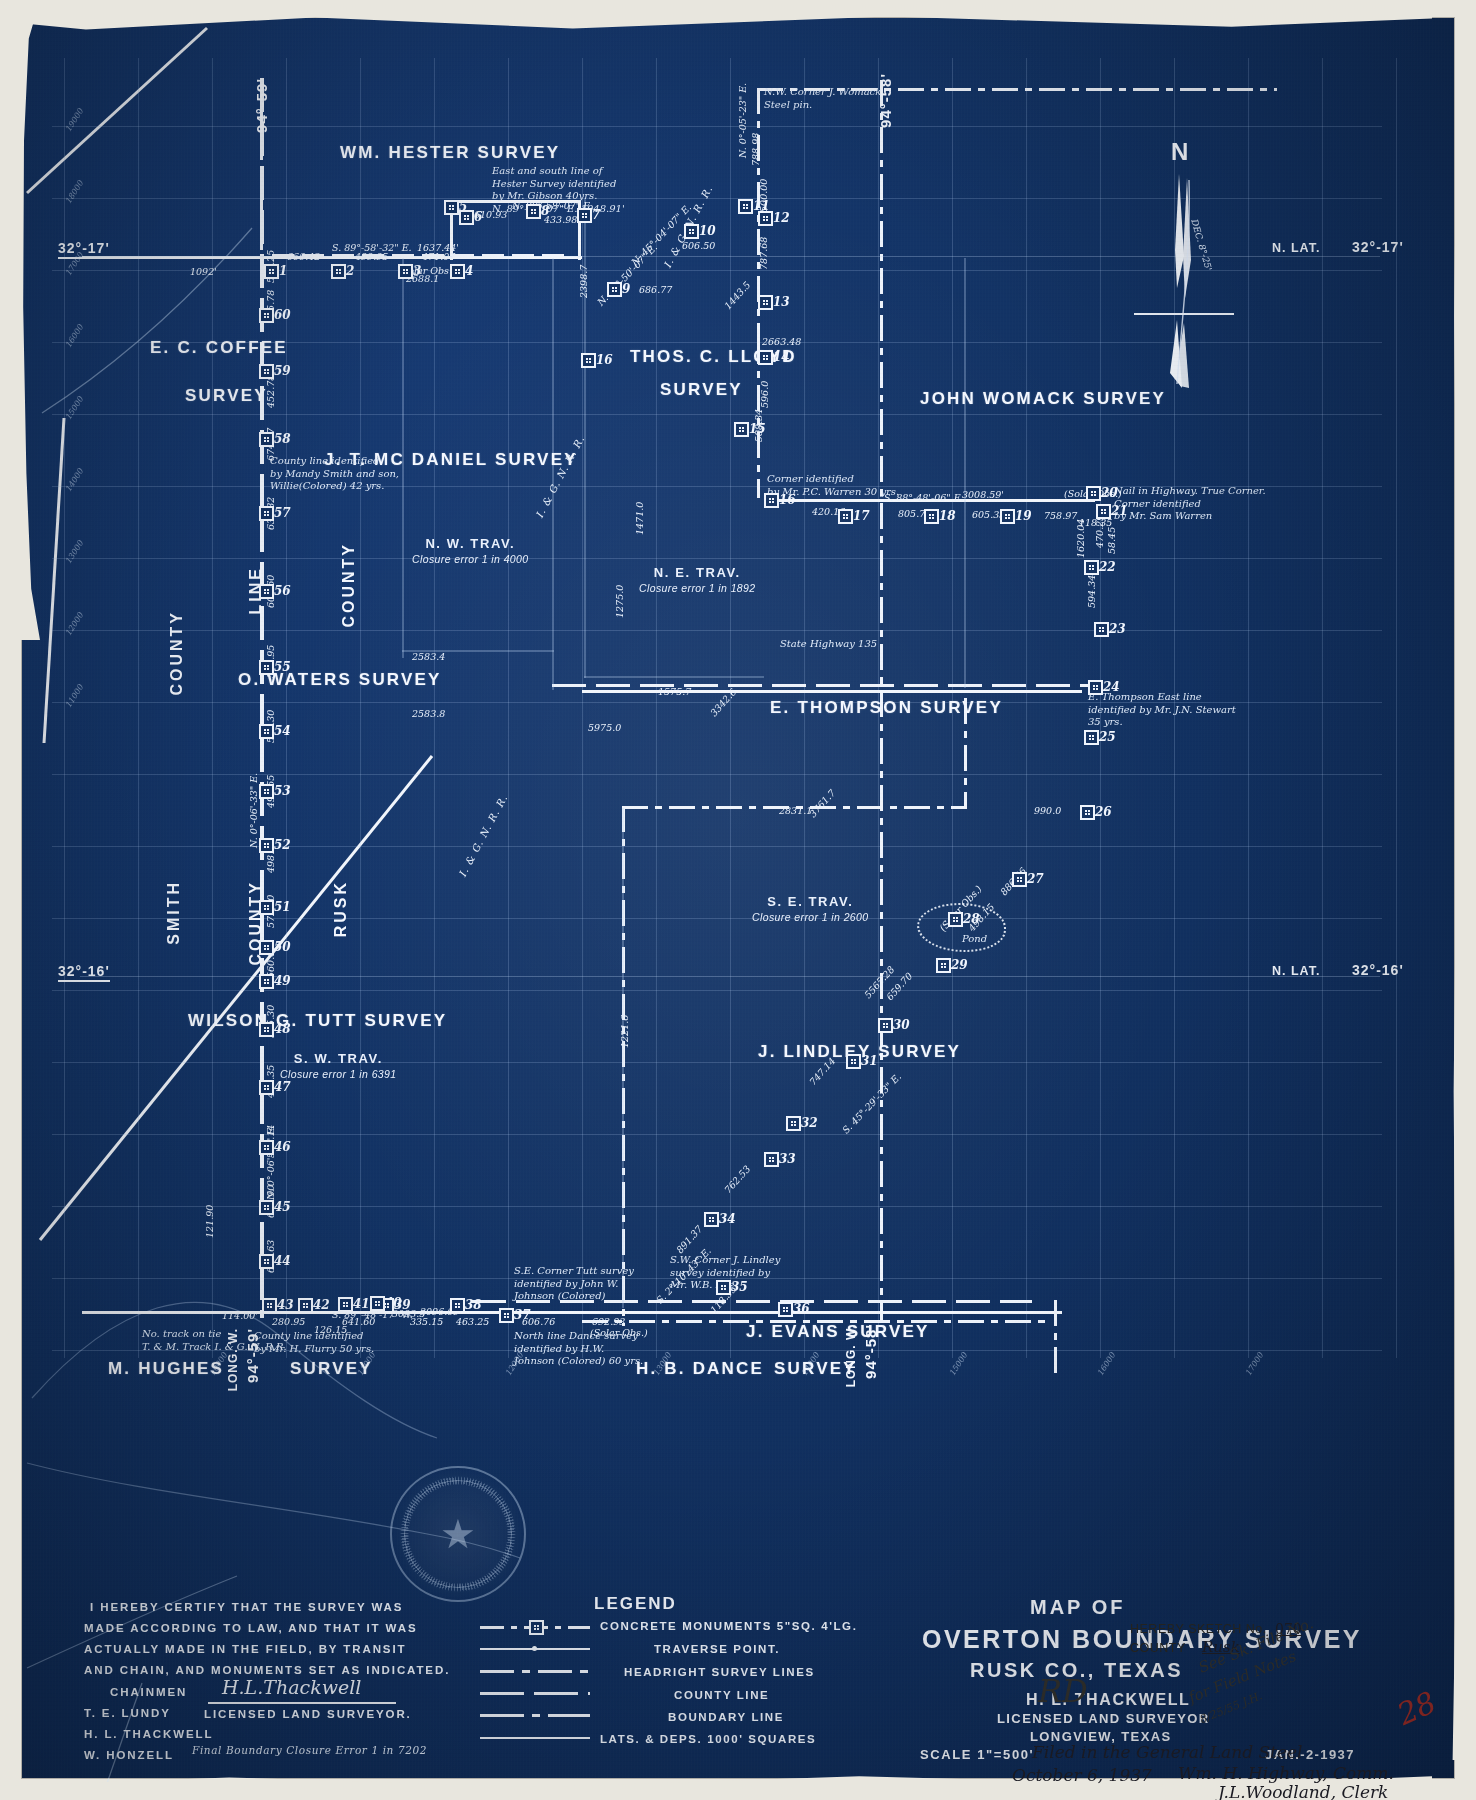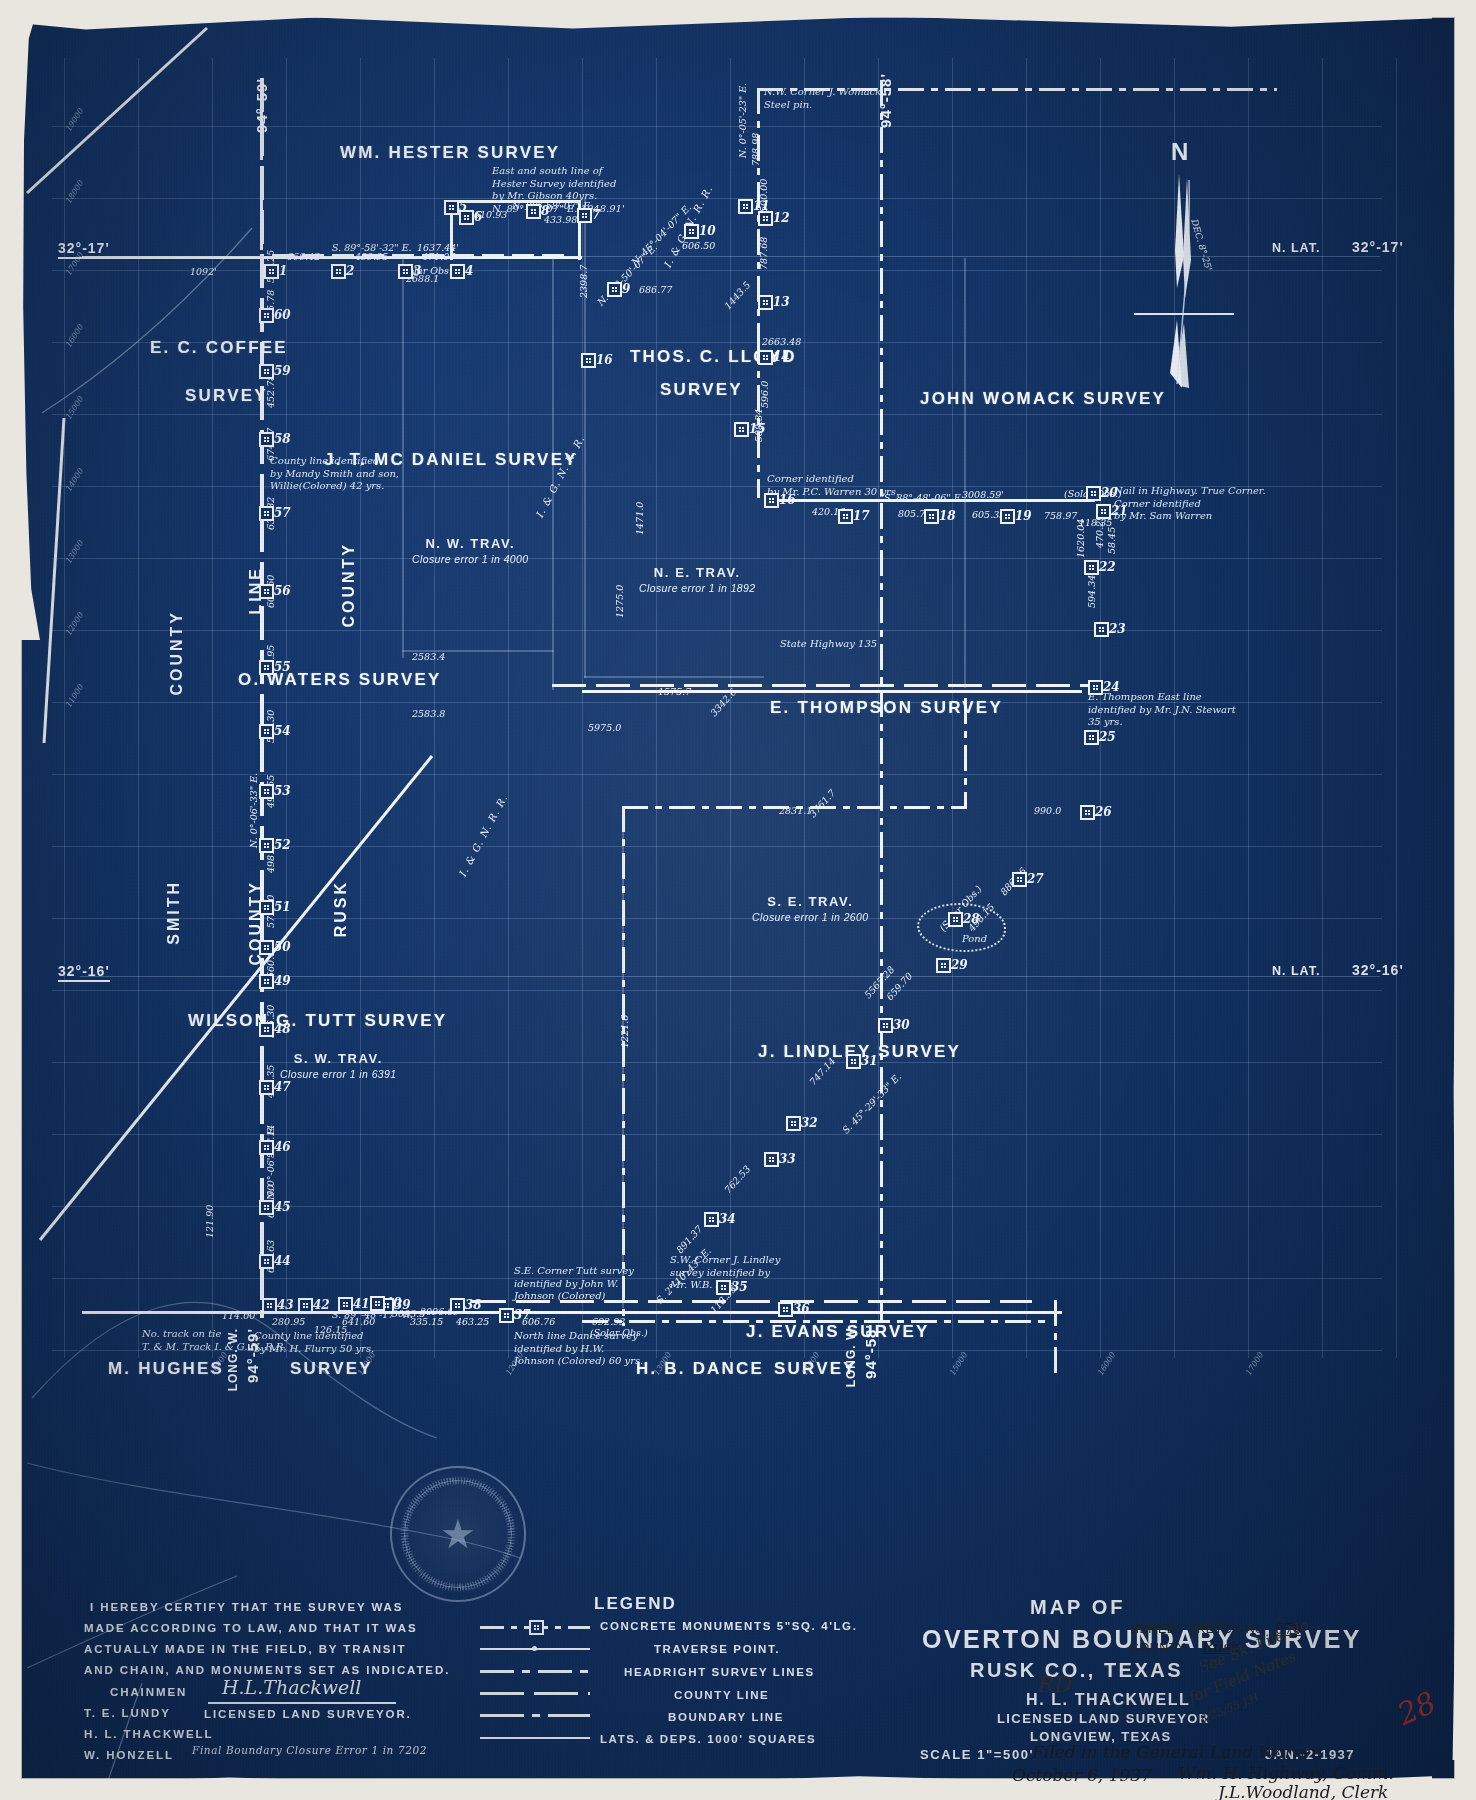--- a/index.html
+++ b/index.html
@@ -605,20 +605,20 @@
   <div id="archival">
     <div class="stampbox" style="left:1130px;top:1622px;font-size:12.5px;">HEREBY SKETCH No.</div>
     <div class="inkb" style="left:1275px;top:1621px;font-size:14px;font-style:normal;text-decoration:underline;">070</div>
     <div class="stampbox" style="left:1130px;top:1641px;font-size:12.5px;">COUNTY</div>
     <div class="inkb" style="left:1202px;top:1638px;font-size:15px;text-decoration:underline;">Rusk</div>
 
     <div class="pencil" style="left:1196px;top:1660px;font-size:15px;font-style:italic;transform:rotate(-22deg);transform-origin:left top;">See Sk. File No.</div>
     <div class="pencil" style="left:1186px;top:1690px;font-size:15px;font-style:italic;transform:rotate(-22deg);transform-origin:left top;">for Field Notes</div>
     <div class="pencil" style="left:1198px;top:1714px;font-size:11px;font-style:italic;transform:rotate(-22deg);transform-origin:left top;">8/25/55  J.H.</div>
     <div class="inkr" style="left:1392px;top:1700px;font-size:30px;font-style:italic;transform:rotate(-24deg);transform-origin:left top;">28</div>
-    <div class="pencil" style="left:1038px;top:1672px;font-size:22px;font-style:italic;">RD</div>
-
-    <div class="inkb" style="left:1032px;top:1742px;font-size:17px;">Filed in the General Land Warren</div>
+    <div class="pencil" style="left:1038px;top:1672px;font-size:32px;font-style:italic;">RD</div>
+
+    <div class="inkb" style="left:1032px;top:1742px;font-size:17px;">Filed in the General Land Steel</div>
     <div class="inkb" style="left:1012px;top:1765px;font-size:17px;">October 6, 1937</div>
     <div class="inkb" style="left:1178px;top:1763px;font-size:17px;">Wm. H. Highway, Comm.</div>
     <div class="inkb" style="left:1218px;top:1782px;font-size:17px;">J.L.Woodland, Clerk</div>
   </div>
 </div>
 
 </body></html>

